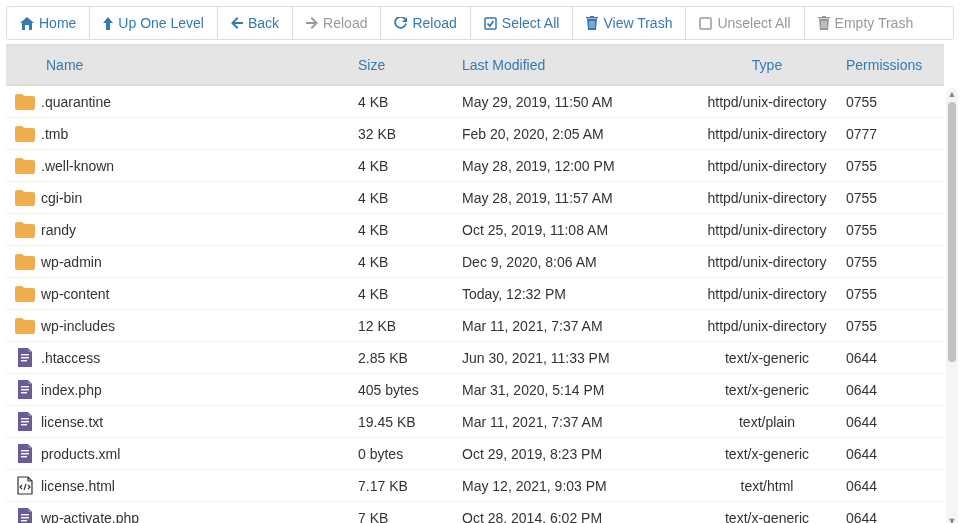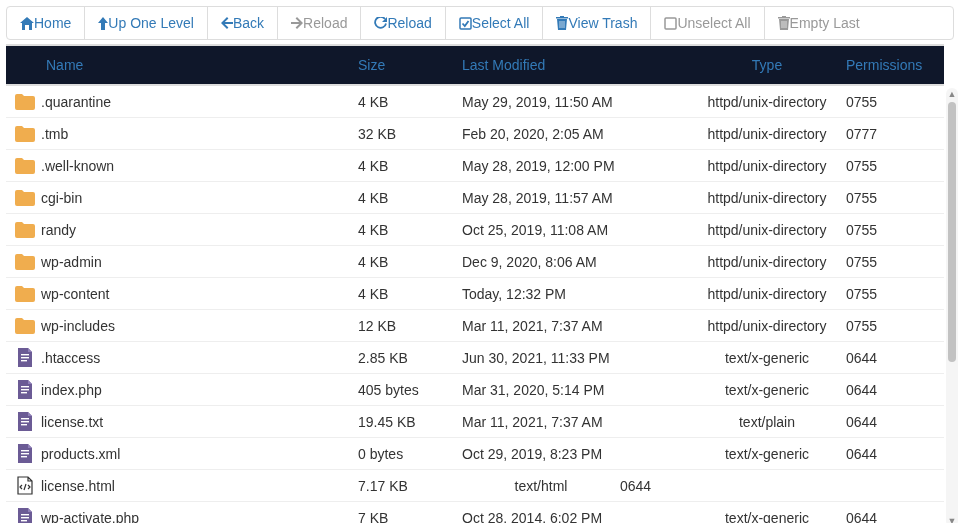--- a/index.html
+++ b/index.html
@@ -15,20 +15,21 @@
     .toolbar {
       display: flex;
       border: 1px solid #ddd;
       border-radius: 4px;
       margin: 6px 6px 4px 6px;
       overflow: hidden;
     }
     .toolbar-btn {
       display: flex;
       align-items: center;
+      gap: 5px;
       padding: 8px 13px;
       color: #337ab7;
       cursor: pointer;
       font-size: 14px;
       border-right: 1px solid #ddd;
       white-space: nowrap;
     }
     .toolbar-btn:last-child { border-right: none; }
     .toolbar-btn.disabled { color: #999; cursor: default; }
     .toolbar-btn .icon { display: inline-flex; }
@@ -39,21 +40,21 @@
     .table-wrap {
       position: absolute;
       inset: 0 16px 0 6px;
       overflow: hidden;
     }
     .table-header {
       display: flex;
       padding: 11px 0 11px 4px;
       border-top: 2px solid #ddd;
       border-bottom: 2px solid #ddd;
-      background: #0f172a;
+      background: #e5e5e5;
       color: #337ab7;
       font-weight: 400;
     }
     .table-row {
       display: flex;
       align-items: center;
       padding: 6px 0 6px 4px;
       border-bottom: 1px solid #eee;
       min-height: 32px;
     }
@@ -182,21 +183,21 @@
     </span>
     <span>Unselect All</span>
   </div>
   <div class="toolbar-btn disabled">
     <span class="icon">
       <svg width="12" height="14" viewBox="0 0 12 14">
           <path fill="#999" d="M1 3 L11 3 L10 14 L2 14 Z M0 1 L12 1 L12 2.5 L0 2.5 Z M4 0 L8 0 L8 1 L4 1 Z"></path>
           <path stroke="#fff" stroke-width="0.7" d="M4 5 L4 12 M6 5 L6 12 M8 5 L8 12"></path>
         </svg>
     </span>
-    <span>Empty Last</span>
+    <span>Empty Trash</span>
   </div>
 </div>
 
 <div class="content-area">
   <div class="table-wrap">
     <div class="table-header">
       <div class="col-name">
           <span>Name</span>
         </div>
       <div class="col-size"><span>Size</span></div>
@@ -393,20 +394,21 @@
           <div class="col-name">
             <span class="file-icon">
               <svg width="16" height="19" viewBox="0 0 16 19">
                 <path fill="none" stroke="#333" stroke-width="1.2" d="M1 1 L11 1 L15 5 L15 18 L1 18 Z M11 1 L11 5 L15 5"></path>
                 <path fill="none" stroke="#333" stroke-width="1.2" d="M5 9 L3 11 L5 13 M11 9 L13 11 L11 13 M9 8 L7 14"></path>
               </svg>
             </span>
             <span class="row-label">license.html</span>
           </div>
           <div class="col-size">7.17 KB</div>
+          <div class="col-modified">May 12, 2021, 9:03 PM</div>
           <div class="col-type">text/html</div>
           <div class="col-perm">0644</div>
         </div>
         <div class="table-row">
           <div class="col-name">
             <span class="file-icon">
               <svg width="16" height="19" viewBox="0 0 16 19">
                 <path fill="#6b5b95" d="M1 0 L11 0 L15 4 L15 19 L1 19 Z"></path>
                 <path fill="#8f7fb8" d="M11 0 L11 4 L15 4 Z"></path>
                 <rect x="4" y="6" width="8" height="1.4" fill="#fff"></rect>

